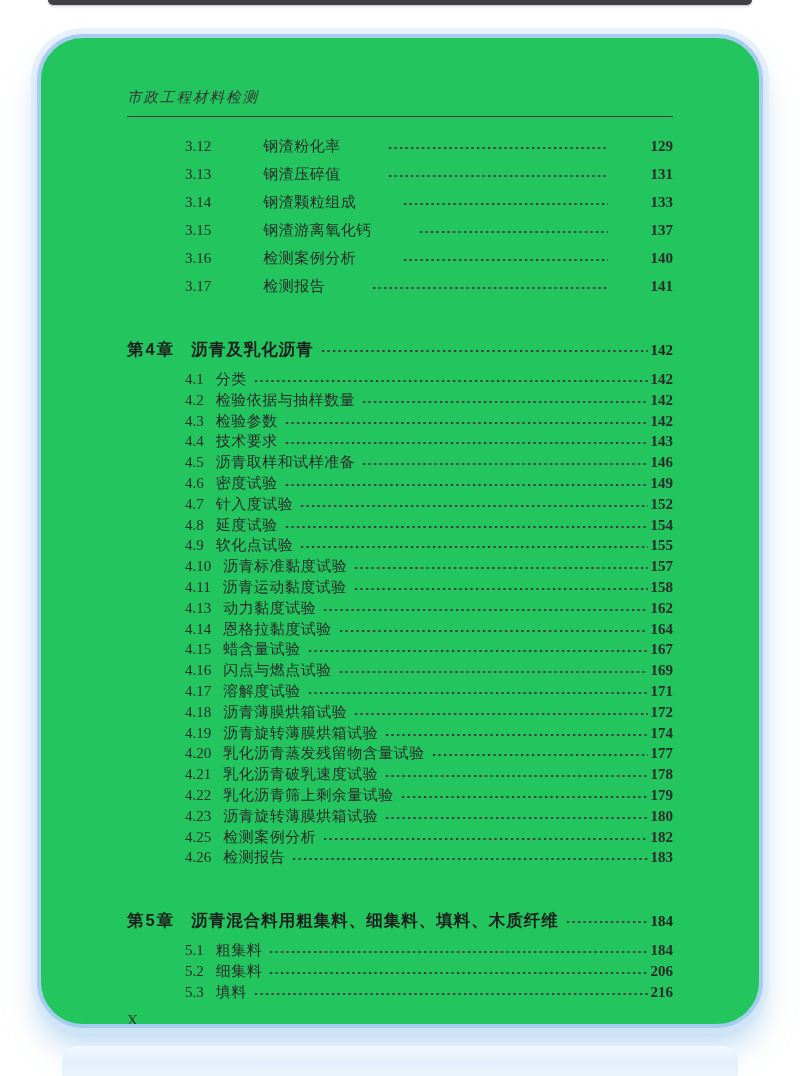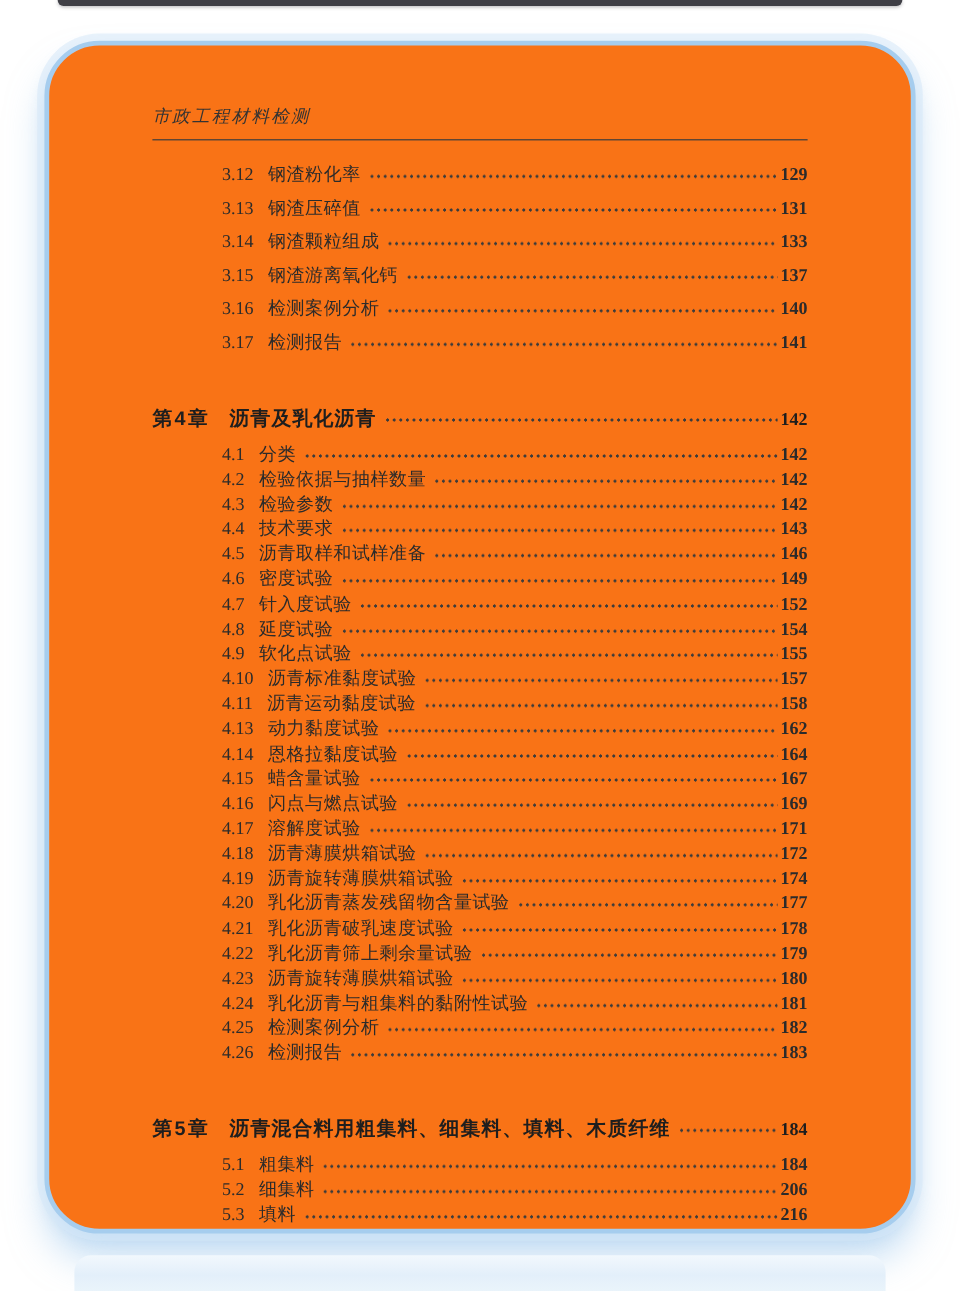--- a/index.html
+++ b/index.html
@@ -20,21 +20,21 @@
     background: #3f3f46;
     border-radius: 0 0 6px 6px;
     box-shadow: 0 1px 3px rgba(60,60,70,.35);
   }
 
   
   .page {
     position: absolute;
     left: 37px; top: 34px;
     width: 726px; height: 994px;
-    background: #f97316;
+    background: #22c55e;
     border: 4px solid #a6cdee;
     border-radius: 46px;
     box-shadow:
       0 0 0 6px rgba(214,232,248,.55),
       0 22px 30px rgba(150,195,235,.50),
       0 6px 12px rgba(150,195,235,.28);
     padding: 50px 86px 0 86px;
     color: #2b2b2b;
     overflow: hidden;
   }
@@ -59,21 +59,21 @@
 
   .toc { margin-top: 21px; }
 
   .toc-row {
     display: flex;
     align-items: baseline;
     font-size: 15px;
     line-height: 16px;
     color: #2b2b2b;
   }
-  .toc-row.sp-loose   { margin-bottom: 12px; }
+  .toc-row.sp-loose   { margin-bottom: 12px; gap: 40px; }
   .toc-row.sp-tight   { margin-bottom: 4.8px; }
 
   .toc-row.level-chapter {
     font-family: "Liberation Sans", sans-serif;
     font-weight: bold;
     font-size: 16.5px;
     line-height: 22px;
     margin-top: 12px;
     margin-bottom: 10px;
     color: #1e1e1e;
@@ -291,26 +291,20 @@
     <span class="leader"></span>
     <span class="pg">179</span>
   </div>
         <div class="toc-row level-section sp-tight">
     <span class="num">4.23</span>
     <span class="title">沥青旋转薄膜烘箱试验</span>
     <span class="leader"></span>
     <span class="pg">180</span>
   </div>
         <div class="toc-row level-section sp-tight">
-    <span class="num">4.24</span>
-    <span class="title">乳化沥青与粗集料的黏附性试验</span>
-    <span class="leader"></span>
-    <span class="pg">181</span>
-  </div>
-        <div class="toc-row level-section sp-tight">
     <span class="num">4.25</span>
     <span class="title">检测案例分析</span>
     <span class="leader"></span>
     <span class="pg">182</span>
   </div>
         <div class="toc-row level-section sp-tight">
     <span class="num">4.26</span>
     <span class="title">检测报告</span>
     <span class="leader"></span>
     <span class="pg">183</span>

